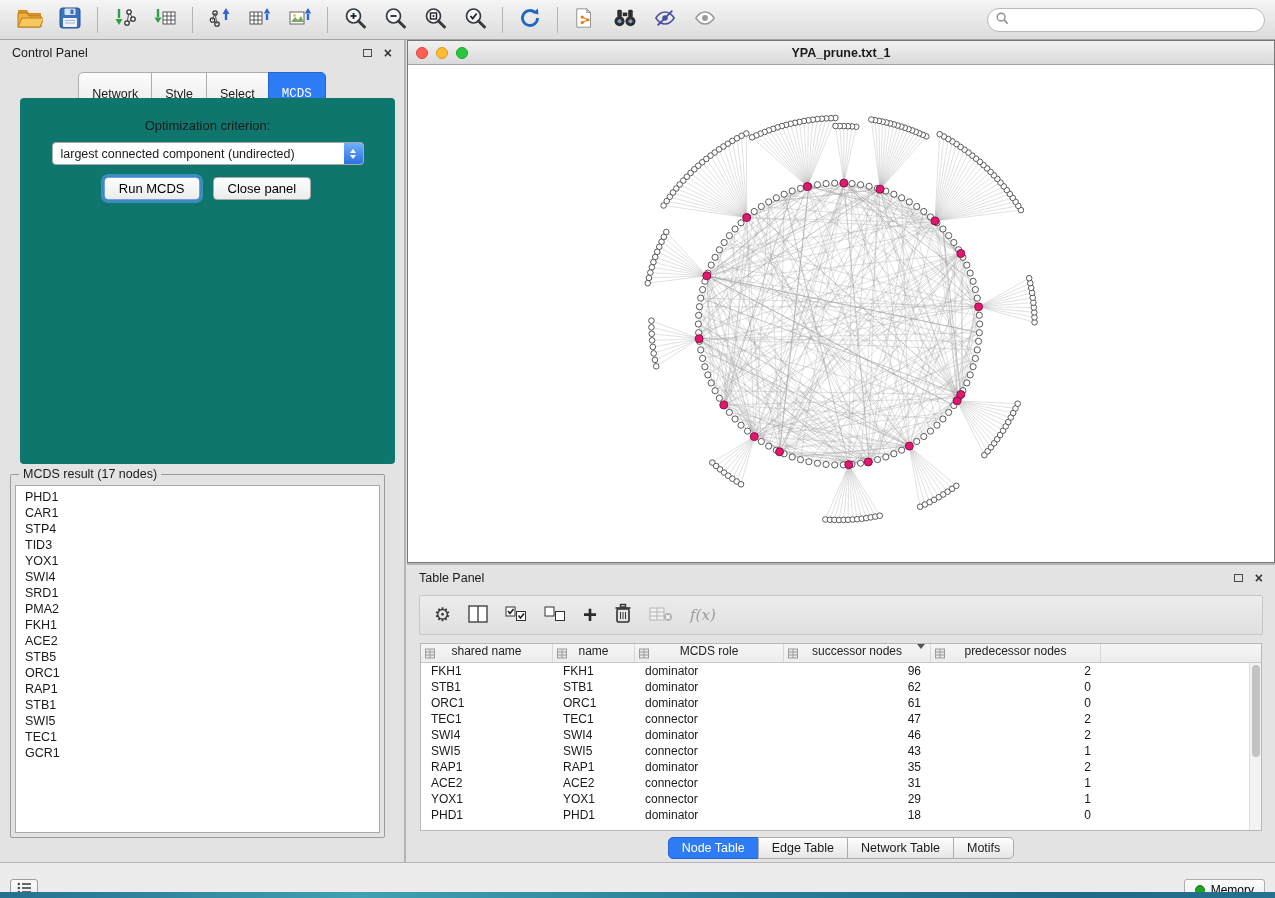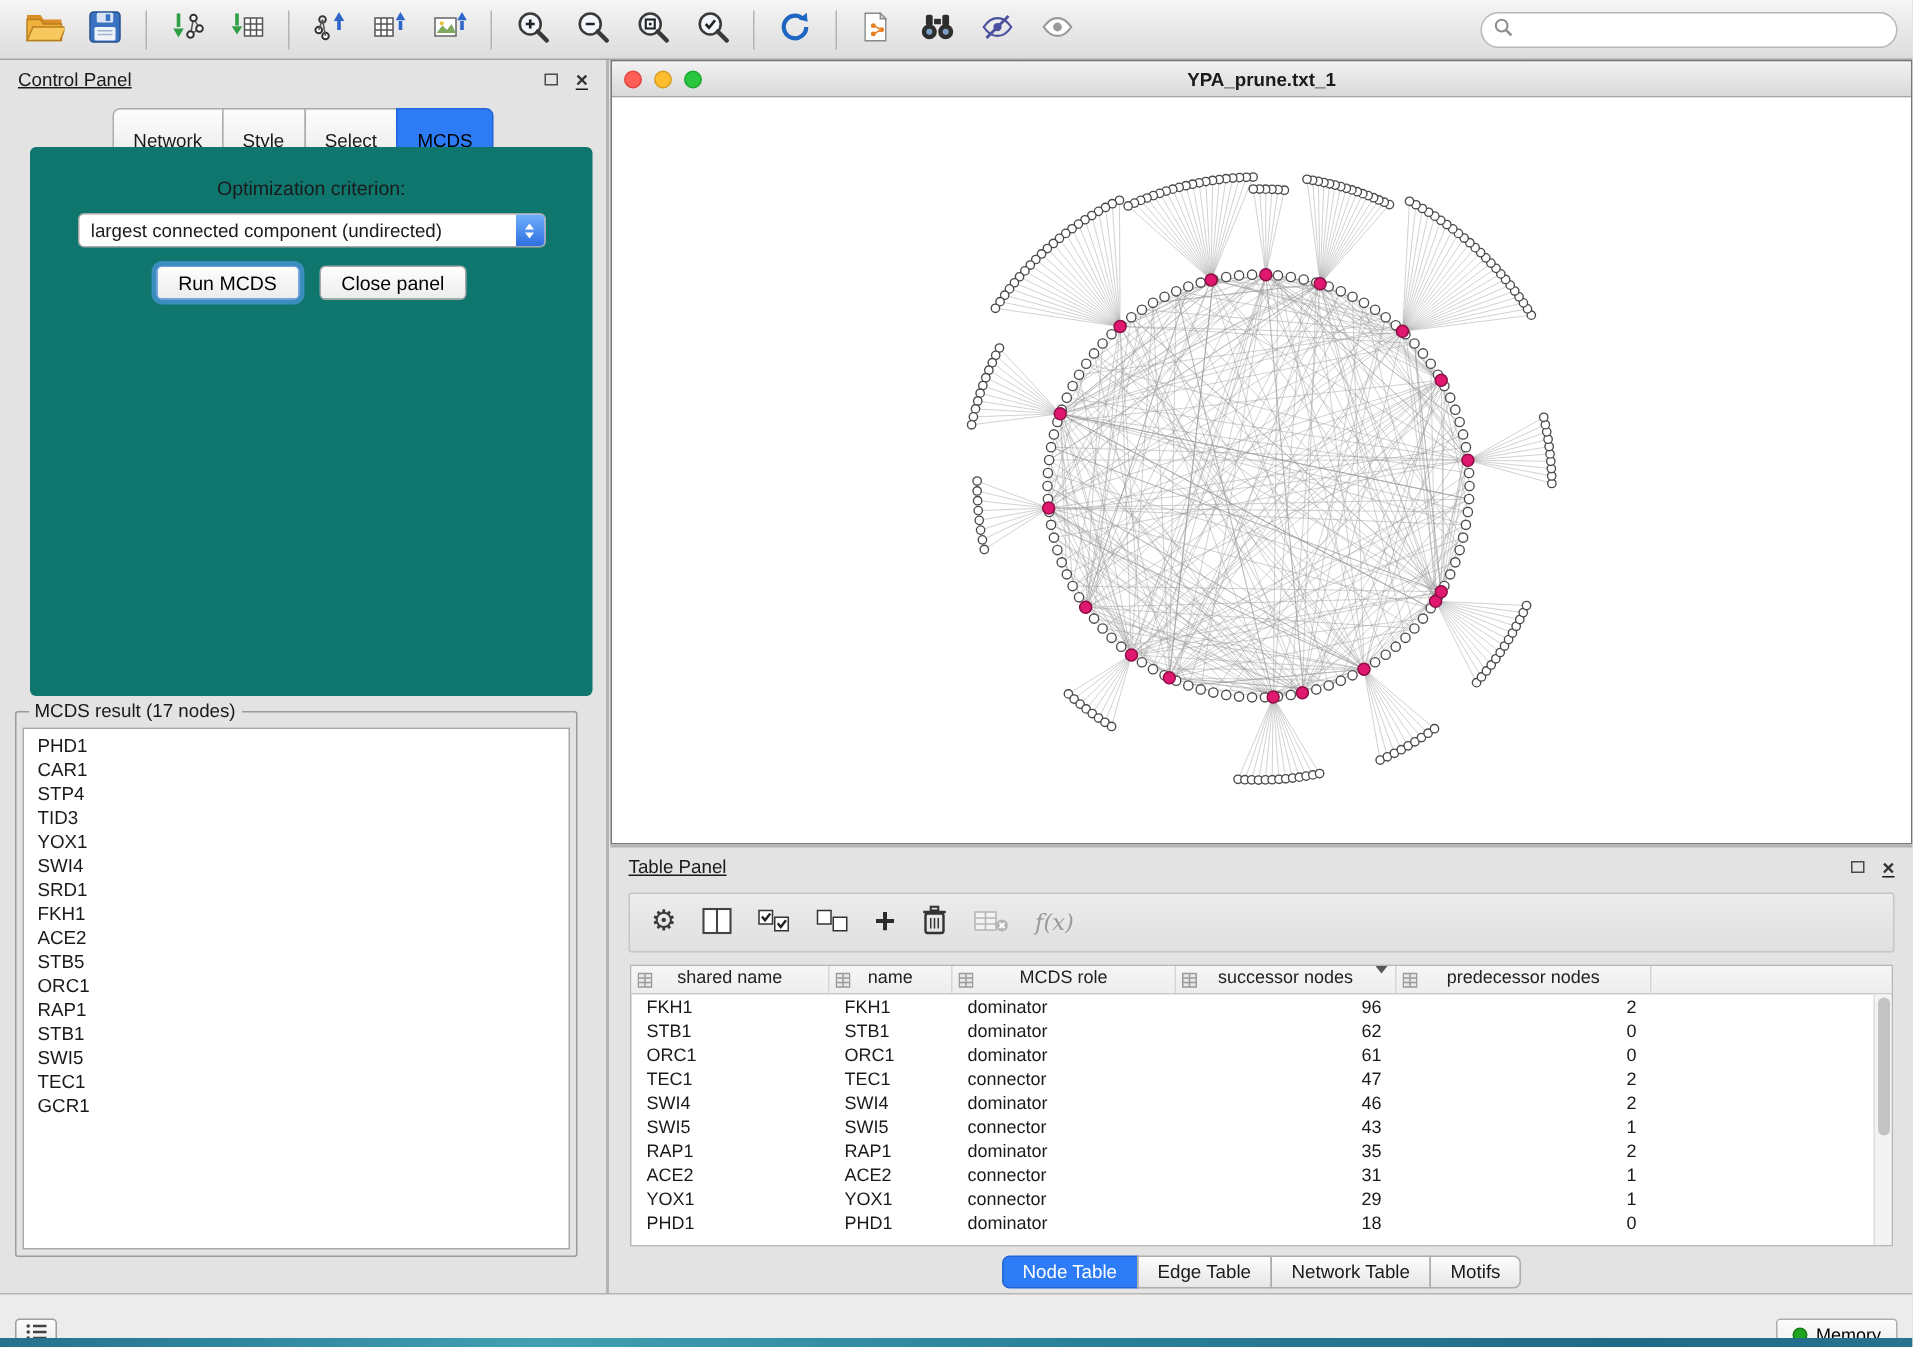--- a/index.html
+++ b/index.html
@@ -12,35 +12,35 @@
     background:linear-gradient(#f5f5f5,#dcdcdc); border-bottom:1px solid #a5a5a5;
     display:flex; align-items:center; padding:0 10px; }
   .tb-btn { width:40px; height:34px; display:flex; align-items:center; justify-content:center;
     background:transparent; border:none; cursor:pointer; }
   .tb-sep { width:1px; height:26px; background:#b4b4b4; margin:0 7px; }
   .search-wrap { margin-left:auto; width:278px; height:24px; background:#fff;
     border:1px solid #b8b8b8; border-radius:12px; display:flex; align-items:center; padding:0 8px; }
   .search-wrap input { border:none; outline:none; flex:1; font-size:12px; font-family:"Liberation Sans",sans-serif; background:transparent; }
 
   
-  .panel-header { height:26px; display:flex; align-items:center; padding:0 12px;text-decoration:underline; }
+  .panel-header { height:26px; display:flex; align-items:center; padding:0 12px; }
   .panel-title { font-size:12.5px; color:#1a1a1a; }
   .win-icons { margin-left:auto; display:flex; align-items:center; gap:12px; }
   .float-ic { width:9px; height:8px; border:1.4px solid #4a4a4a; display:inline-block; }
   .close-ic { font-size:14px; font-weight:bold; color:#333; line-height:10px; }
 
   
   .control-panel { position:absolute; left:0; top:40px; width:406px; height:822px;
     background:#e3e3e3; border-right:2px solid #b4b4b4; }
   .cp-tabs { display:flex; justify-content:center; margin-top:6px; }
   .cp-tab { padding:14px 13px; font-size:12.5px; border:1px solid #adadad; margin-left:-1px;
     background:linear-gradient(#fdfdfd,#e6e6e6); cursor:pointer; }
   .cp-tab:first-child { border-radius:5px 0 0 5px; margin-left:0; }
   .cp-tab:last-child { border-radius:0 5px 5px 0; }
-  .cp-tab.active { background:#2e7bf6; border-color:#2465d6; color:#000000; }
+  .cp-tab.active { background:#2e7bf6; border-color:#2465d6; color:#ffffff;font-family:Liberation Mono, monospace; }
   .cp-content { position:absolute; left:20px; right:9px; top:58px; height:366px;
     background:#0f766e; border-radius:4px; }
   .opt-label { text-align:center; margin-top:20px; font-size:13px; }
   .dropdown { width:312px; height:23px; margin:9px auto 0 auto; background:#fff;
     border:1px solid #a8a8a8; border-radius:4px; display:flex; align-items:center; cursor:pointer; }
   .dd-text { flex:1; padding-left:8px; font-size:12.5px; white-space:nowrap; overflow:hidden; }
   .dd-stepper { width:19px; height:21px; border-radius:0 3px 3px 0;
     background:linear-gradient(#6fb0fb,#2e6fe2); display:flex; flex-direction:column;
     align-items:center; justify-content:center; gap:2px; }
   .tri-up { width:0; height:0; border-left:3.5px solid transparent; border-right:3.5px solid transparent; border-bottom:4px solid #fff; }
@@ -306,20 +306,21 @@
     <fieldset class="result-box">
       <legend>MCDS result (17 nodes)</legend>
       <div class="result-list">
           <div class="result-item">PHD1</div>
           <div class="result-item">CAR1</div>
           <div class="result-item">STP4</div>
           <div class="result-item">TID3</div>
           <div class="result-item">YOX1</div>
           <div class="result-item">SWI4</div>
           <div class="result-item">SRD1</div>
+          <div class="result-item">PMA2</div>
           <div class="result-item">FKH1</div>
           <div class="result-item">ACE2</div>
           <div class="result-item">STB5</div>
           <div class="result-item">ORC1</div>
           <div class="result-item">RAP1</div>
           <div class="result-item">STB1</div>
           <div class="result-item">SWI5</div>
           <div class="result-item">TEC1</div>
           <div class="result-item">GCR1</div>
         </div>

